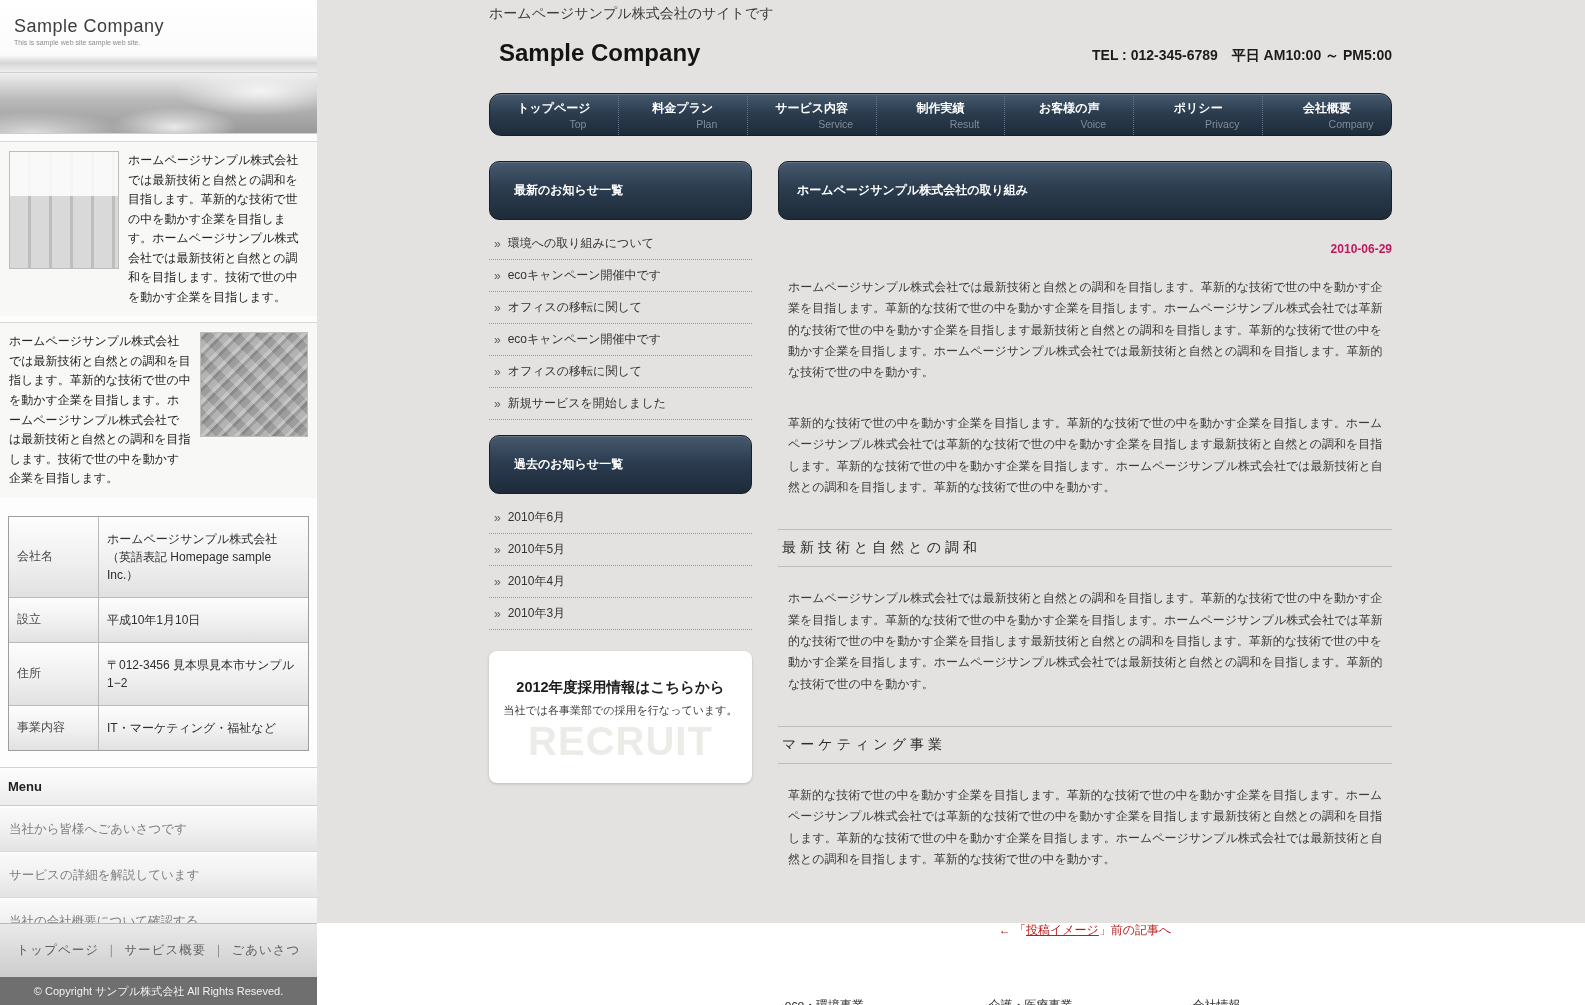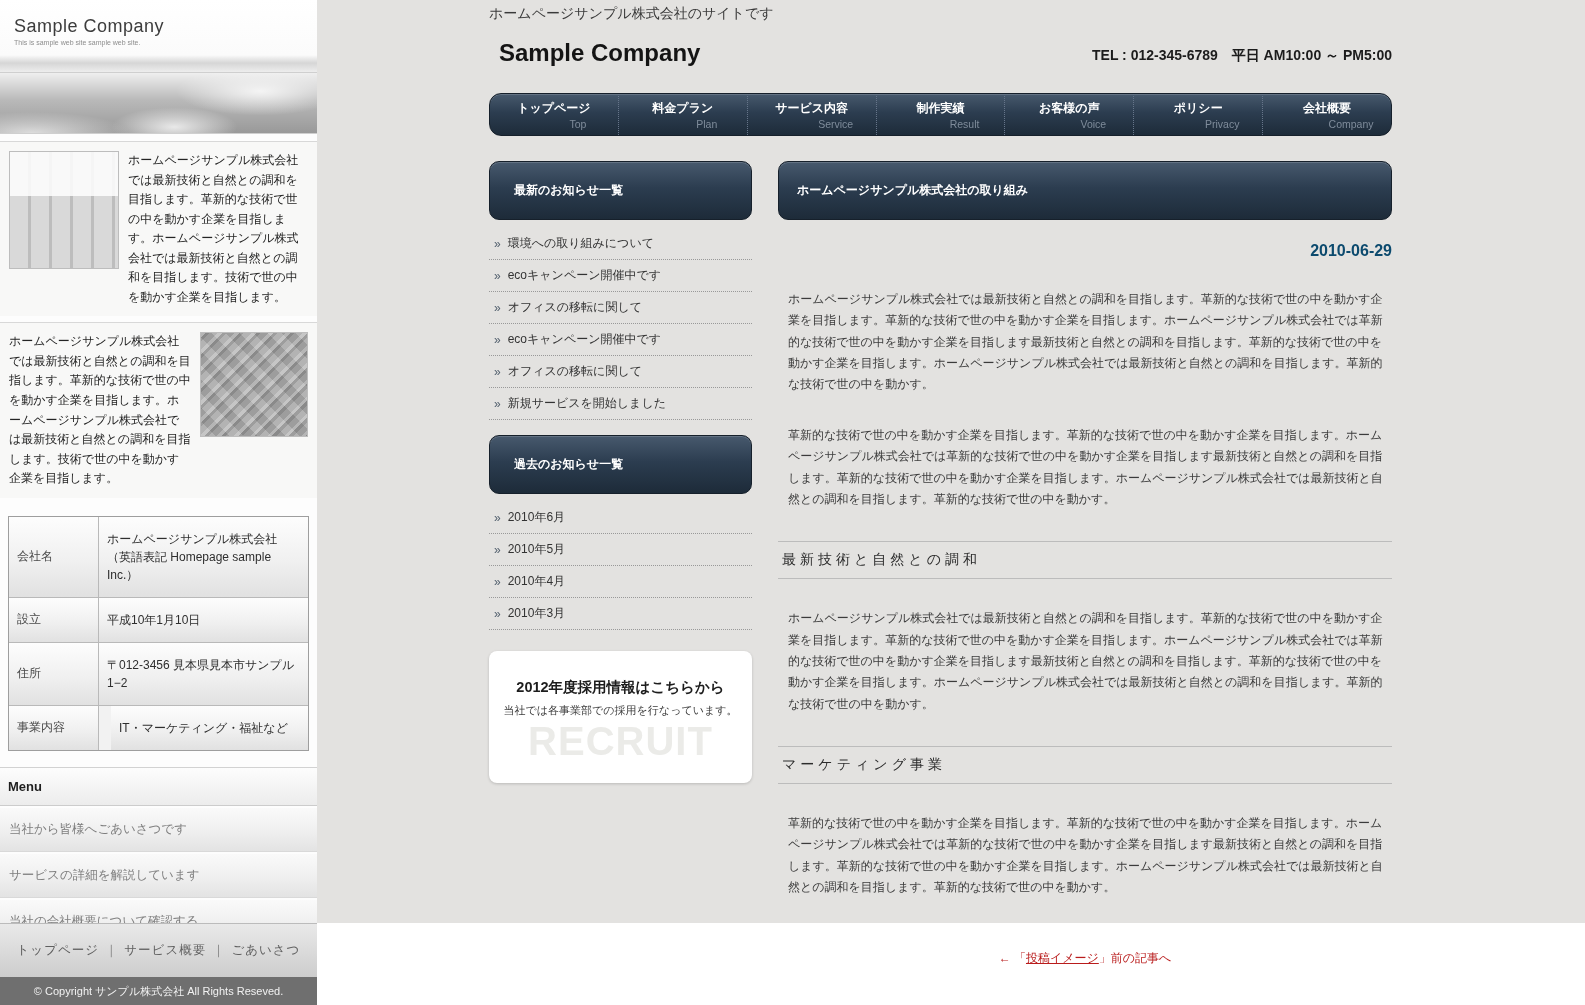--- a/index.html
+++ b/index.html
@@ -35,21 +35,21 @@
       repeating-linear-gradient(90deg,#d9d9d9 0 18px,#bdbdbd 18px 21px),
       repeating-linear-gradient(25deg,#8f8f8f 0 4px,#767676 4px 8px),
       #9a9a9a; }
   .photo-terrace { width:108px; height:105px;
     background:
       repeating-linear-gradient(135deg, rgba(255,255,255,.25) 0 3px, rgba(0,0,0,.12) 3px 6px, rgba(255,255,255,0) 6px 12px),
       repeating-linear-gradient(45deg,#b3b3b3 0 10px,#9d9d9d 10px 20px),
       #a7a7a7; }
   .company-table { margin:18px 8px 0; border:1px solid #9e9e9e; background:#f2f2f2; }
   .ct-row { display:flex; border-bottom:1px solid #b9b9b9; }
-  .ct-row:last-child { border-bottom:none;gap:12px; }
+  .ct-row:last-child { border-bottom:none; }
   .ct-label, .ct-value {
     background:linear-gradient(180deg,#fdfdfd 0%,#f0f0f0 55%,#e1e1e1 100%);
     padding:13px 8px; font-size:12px; display:flex; flex-direction:column; justify-content:center; }
   .ct-label { width:90px; color:#4a4a4a; border-right:1px solid #b9b9b9; }
   .ct-value { flex:1; color:#2e2e2e; line-height:1.5; }
   .side-heading { margin-top:16px; padding:11px 0 11px 8px; font-size:13px; font-weight:bold; color:#1f1f1f;
     border-top:1px solid #d2d2d2; border-bottom:1px solid #cccccc;
     background:linear-gradient(180deg,#fdfdfd,#ececec); }
   .menu-item { margin-top:2px; height:44px; display:flex; align-items:center; padding-left:9px;
     background:linear-gradient(180deg,#fafafa 0%,#efefef 55%,#e3e3e3 100%);
@@ -92,22 +92,22 @@
   .link-list li { display:flex; align-items:center; gap:7px; padding:7px 0 7px 5px;
     border-bottom:1px dotted #999; font-size:12px; color:#333; cursor:pointer; }
   .arrow { color:#53616e; font-size:12px; }
   .archive-header { margin-top:15px; }
   .recruit-box { margin-top:21px; background:#ffffff; border-radius:8px; height:132px;
     text-align:center; padding-top:27px; box-shadow:0 1px 3px rgba(0,0,0,.18); cursor:pointer; }
   .recruit-title { font-size:14.5px; font-weight:bold; color:#1d1d1d; }
   .recruit-sub { font-size:11px; color:#3d3d3d; margin-top:6px; }
   .recruit-watermark { font-size:40px; font-weight:bold; color:#ebebe8; letter-spacing:1px; margin-top:1px; }
 
-  .article-date { text-align:right; font-size:16px; font-weight:bold; color:#0c4a6e; margin-top:22px; }
-  .article-p { margin:29px 2px 0 10px; font-size:12px; line-height:1.78; color:#3b3b3b; }
+  .article-date { text-align:right; font-size:12px; font-weight:bold; color:#be185d; margin-top:22px; }
+  .article-p { margin:21px 2px 0 10px; font-size:12px; line-height:1.78; color:#3b3b3b; }
   .article-p + .article-p { margin-top:29px; }
   .section-h { margin-top:31px; padding:9px 0 9px 4px; font-size:14px; font-weight:normal;
     letter-spacing:4px; color:#2c2c2c; border-top:1px solid #bcbcbc; border-bottom:1px solid #bcbcbc; }
   .prev-link { text-align:center; margin-top:52px; font-size:12px; color:#b91c1c; }
   .prev-link .lnk { text-decoration:underline; cursor:pointer; }
 
   .main-footer { display:flex; margin-top:56px; }
   .footer-logo { width:300px; font-size:20px; font-weight:bold; color:#161616; padding-left:10px; padding-top:10px; }
   .footer-col { width:210px; list-style:none; padding-top:2px; }
   .footer-col li { display:flex; align-items:center; font-size:12px; color:#2f2f2f; margin-bottom:7px; cursor:pointer; }

